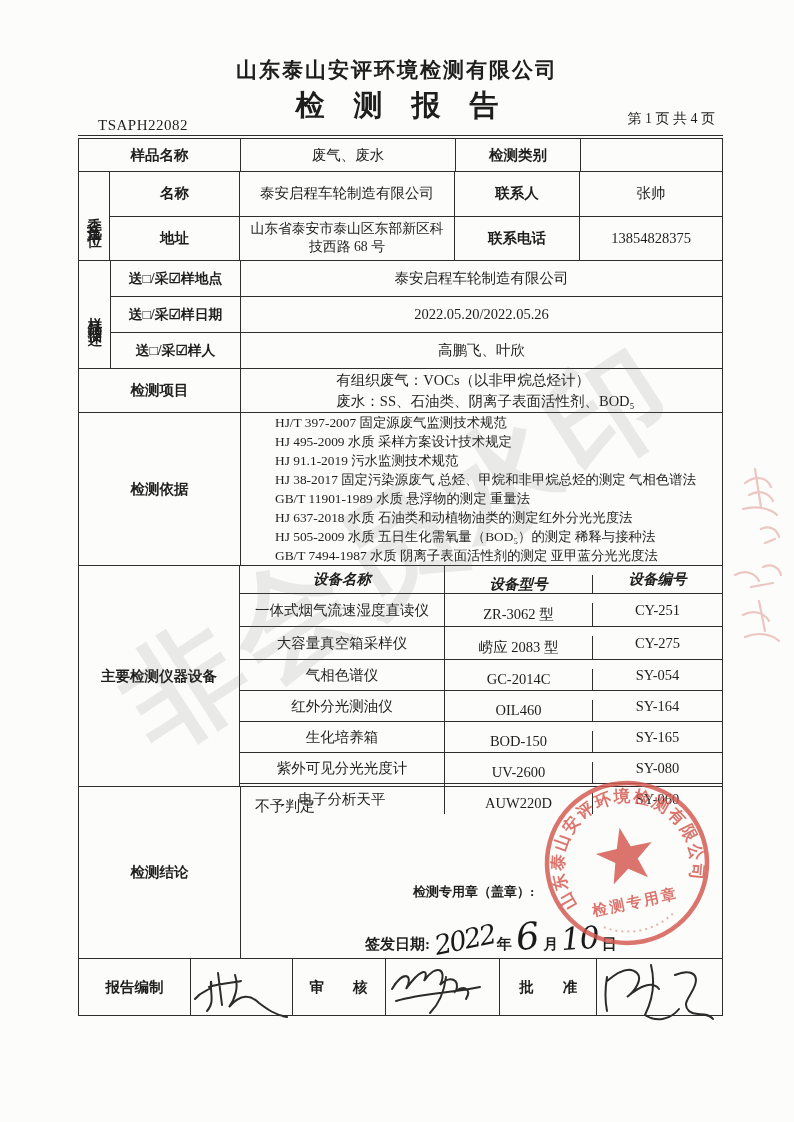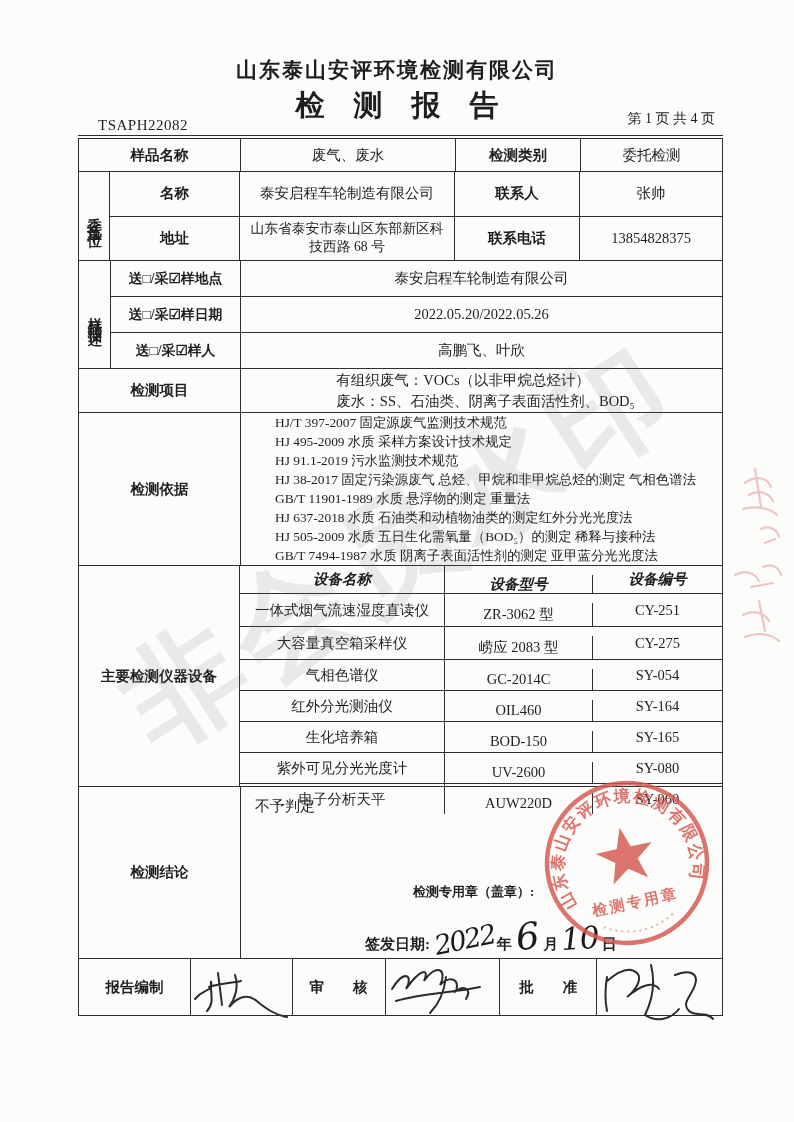--- a/index.html
+++ b/index.html
@@ -82,21 +82,20 @@
     <span class="report-no">TSAPH22082</span>
     <span class="page-info pre">第 1 页 共 4 页</span>
   </div>
 
   <div class="doc-table">
 
     <div class="band h-a">
       <div class="cell w-grp lbl">样品名称</div>
       <div class="cell w-val">废气、废水</div>
       <div class="cell w-lab2 lbl">检测类别</div>
-      <div class="cell w-val2 last">委托检测</div>
     </div>
 
     <div class="band" style="height:89px">
       <div class="cell w-vert">
         <span class="vlabel">委托单位</span>
       </div>
       <div class="rowstack">
         <div class="rrow hb1">
           <div class="cell w-lab lbl">名称</div>
           <div class="cell w-val">泰安启程车轮制造有限公司</div>

